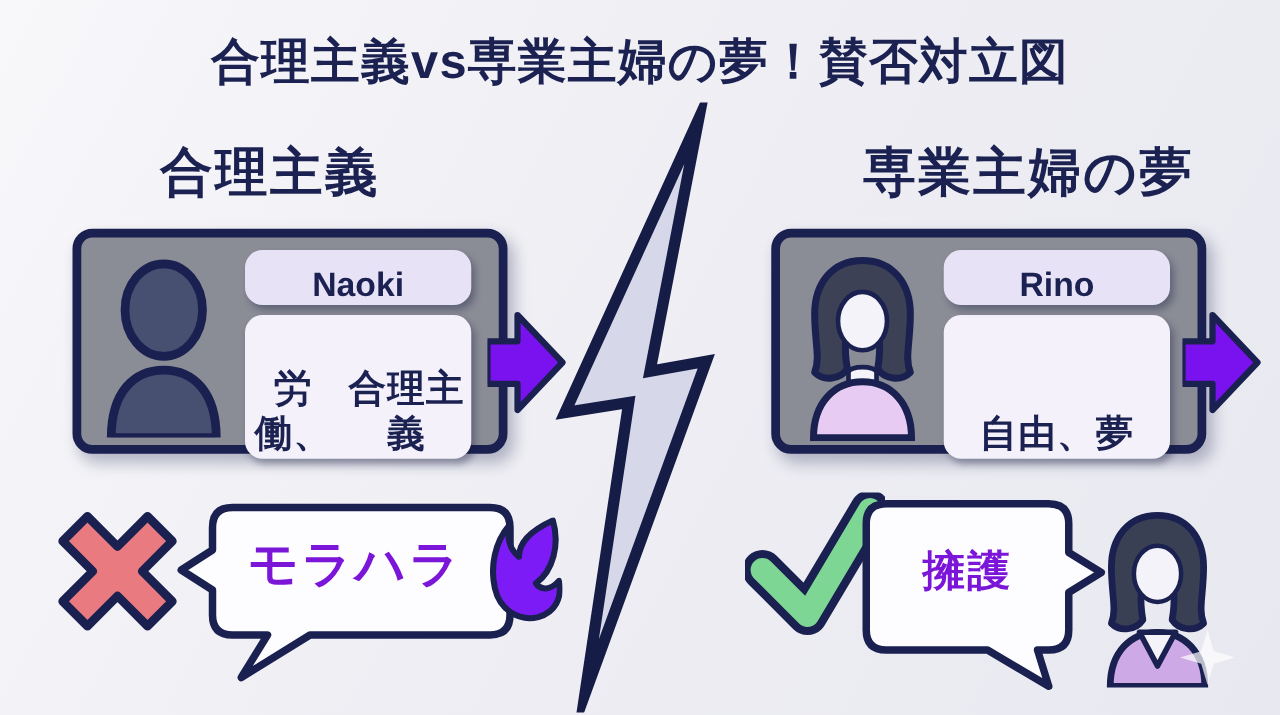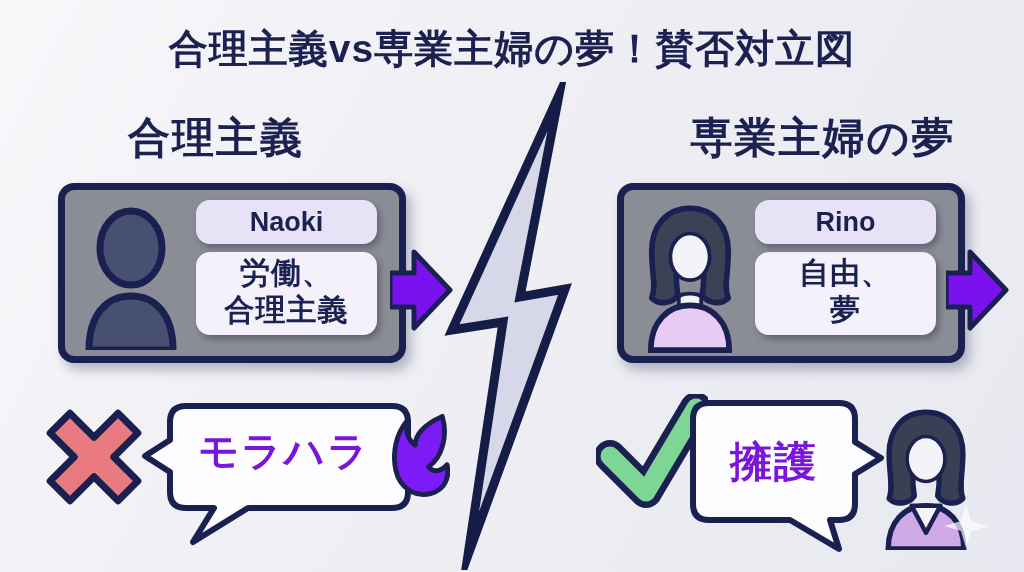--- a/index.html
+++ b/index.html
@@ -21,34 +21,34 @@
   .person-card{
     top:183px;width:334px;height:166px;background:#8a8c96;
     border:7px solid #1a2150;border-radius:16px;
     box-shadow:5px 7px 12px rgba(30,35,80,.30);
   }
   #left-card{left:58px;}
   #right-card{left:617px;}
   .avatar-slot{position:absolute;left:10px;top:8px;width:112px;height:152px;}
   .pill{
     position:absolute;left:131px;width:181px;border-radius:14px;
-    display:flex;align-items:center;justify-content:center;
+    display:flex;align-items:flex-end;justify-content:center;
     box-shadow:3px 4px 6px rgba(20,25,60,.35);
   }
   .pill.name{top:10px;height:44px;background:#e8e2f7;font-size:27px;font-weight:700;color:#1b2151;}
-  .pill.traits{top:62px;height:83px;background:#f4f1fb;flex-direction:column;
-    font-size:30px;font-weight:800;color:#1b2151;line-height:1.22;letter-spacing:1px;text-align:center;font-family:Liberation Mono, monospace;}
+  .pill.traits{top:62px;height:115px;background:#f4f1fb;flex-direction:row;
+    font-size:30px;font-weight:800;color:#1b2151;line-height:1.22;letter-spacing:1px;text-align:center;}
   .arrow-svg{top:246px;width:64px;height:88px;}
   #left-arrow{left:390px;}
   #right-arrow{left:946px;}
   .verdict-text{
     text-align:center;font-weight:800;color:#7b16d9;letter-spacing:2px;
   }
   #left-verdict-text{left:178px;top:424px;width:212px;font-size:40px;}
-  #right-verdict-text{left:698px;top:434px;width:152px;font-size:42px;}
+  #right-verdict-text{left:698px;top:434px;width:152px;font-size:34px;}
   svg{display:block;}
 </style>
 </head>
 <body>
 
 <div id="stage">
 
   <div class="abs" id="title">合理主義vs専業主婦の夢！賛否対立図</div>
 
   <div class="abs col-heading" id="left-heading">合理主義</div>

